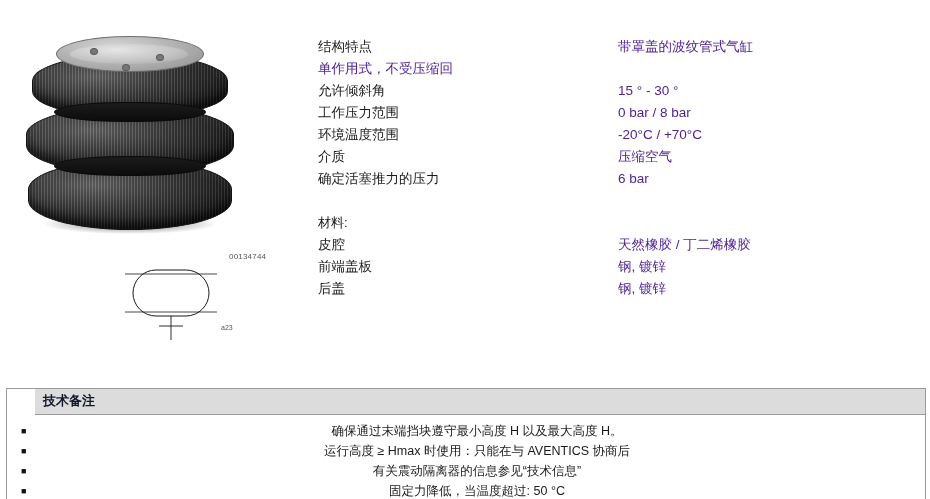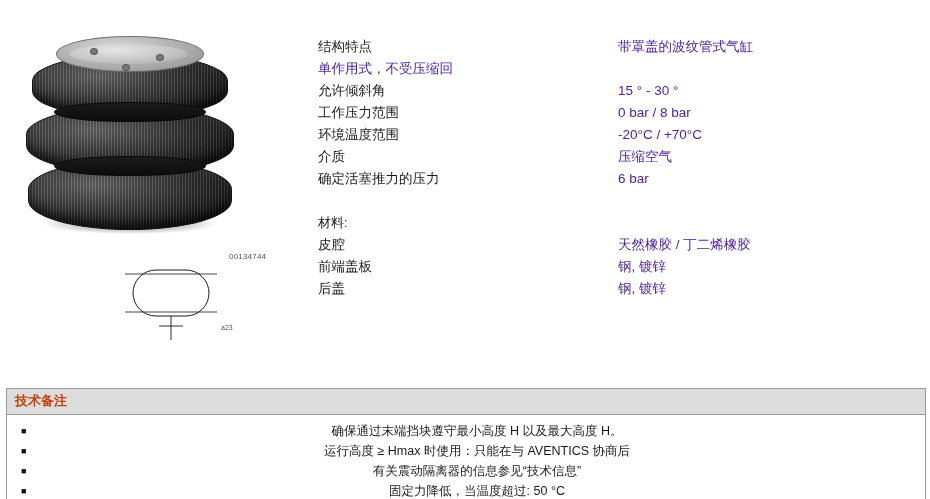--- a/index.html
+++ b/index.html
@@ -171,21 +171,22 @@
     border: 1px solid #9a9a9a;
     border-top: 1px solid #9a9a9a;
     background: #ffffff;
   }
   .notes-header {
     background: #dcdcdc;
     border-bottom: 1px solid #9a9a9a;
     padding: 3px 8px 4px 8px;
     font-size: 13px;
     font-weight: bold;
-    color: #c2410c;
+    color: #0f172a;
+    margin-left: 28px;
   }
   .notes-body {
     padding: 6px 8px 8px 8px;
   }
   .note-item {
     display: flex;
     align-items: flex-start;
     font-size: 12.5px;
     line-height: 20px;
     color: #1a1a1a;

